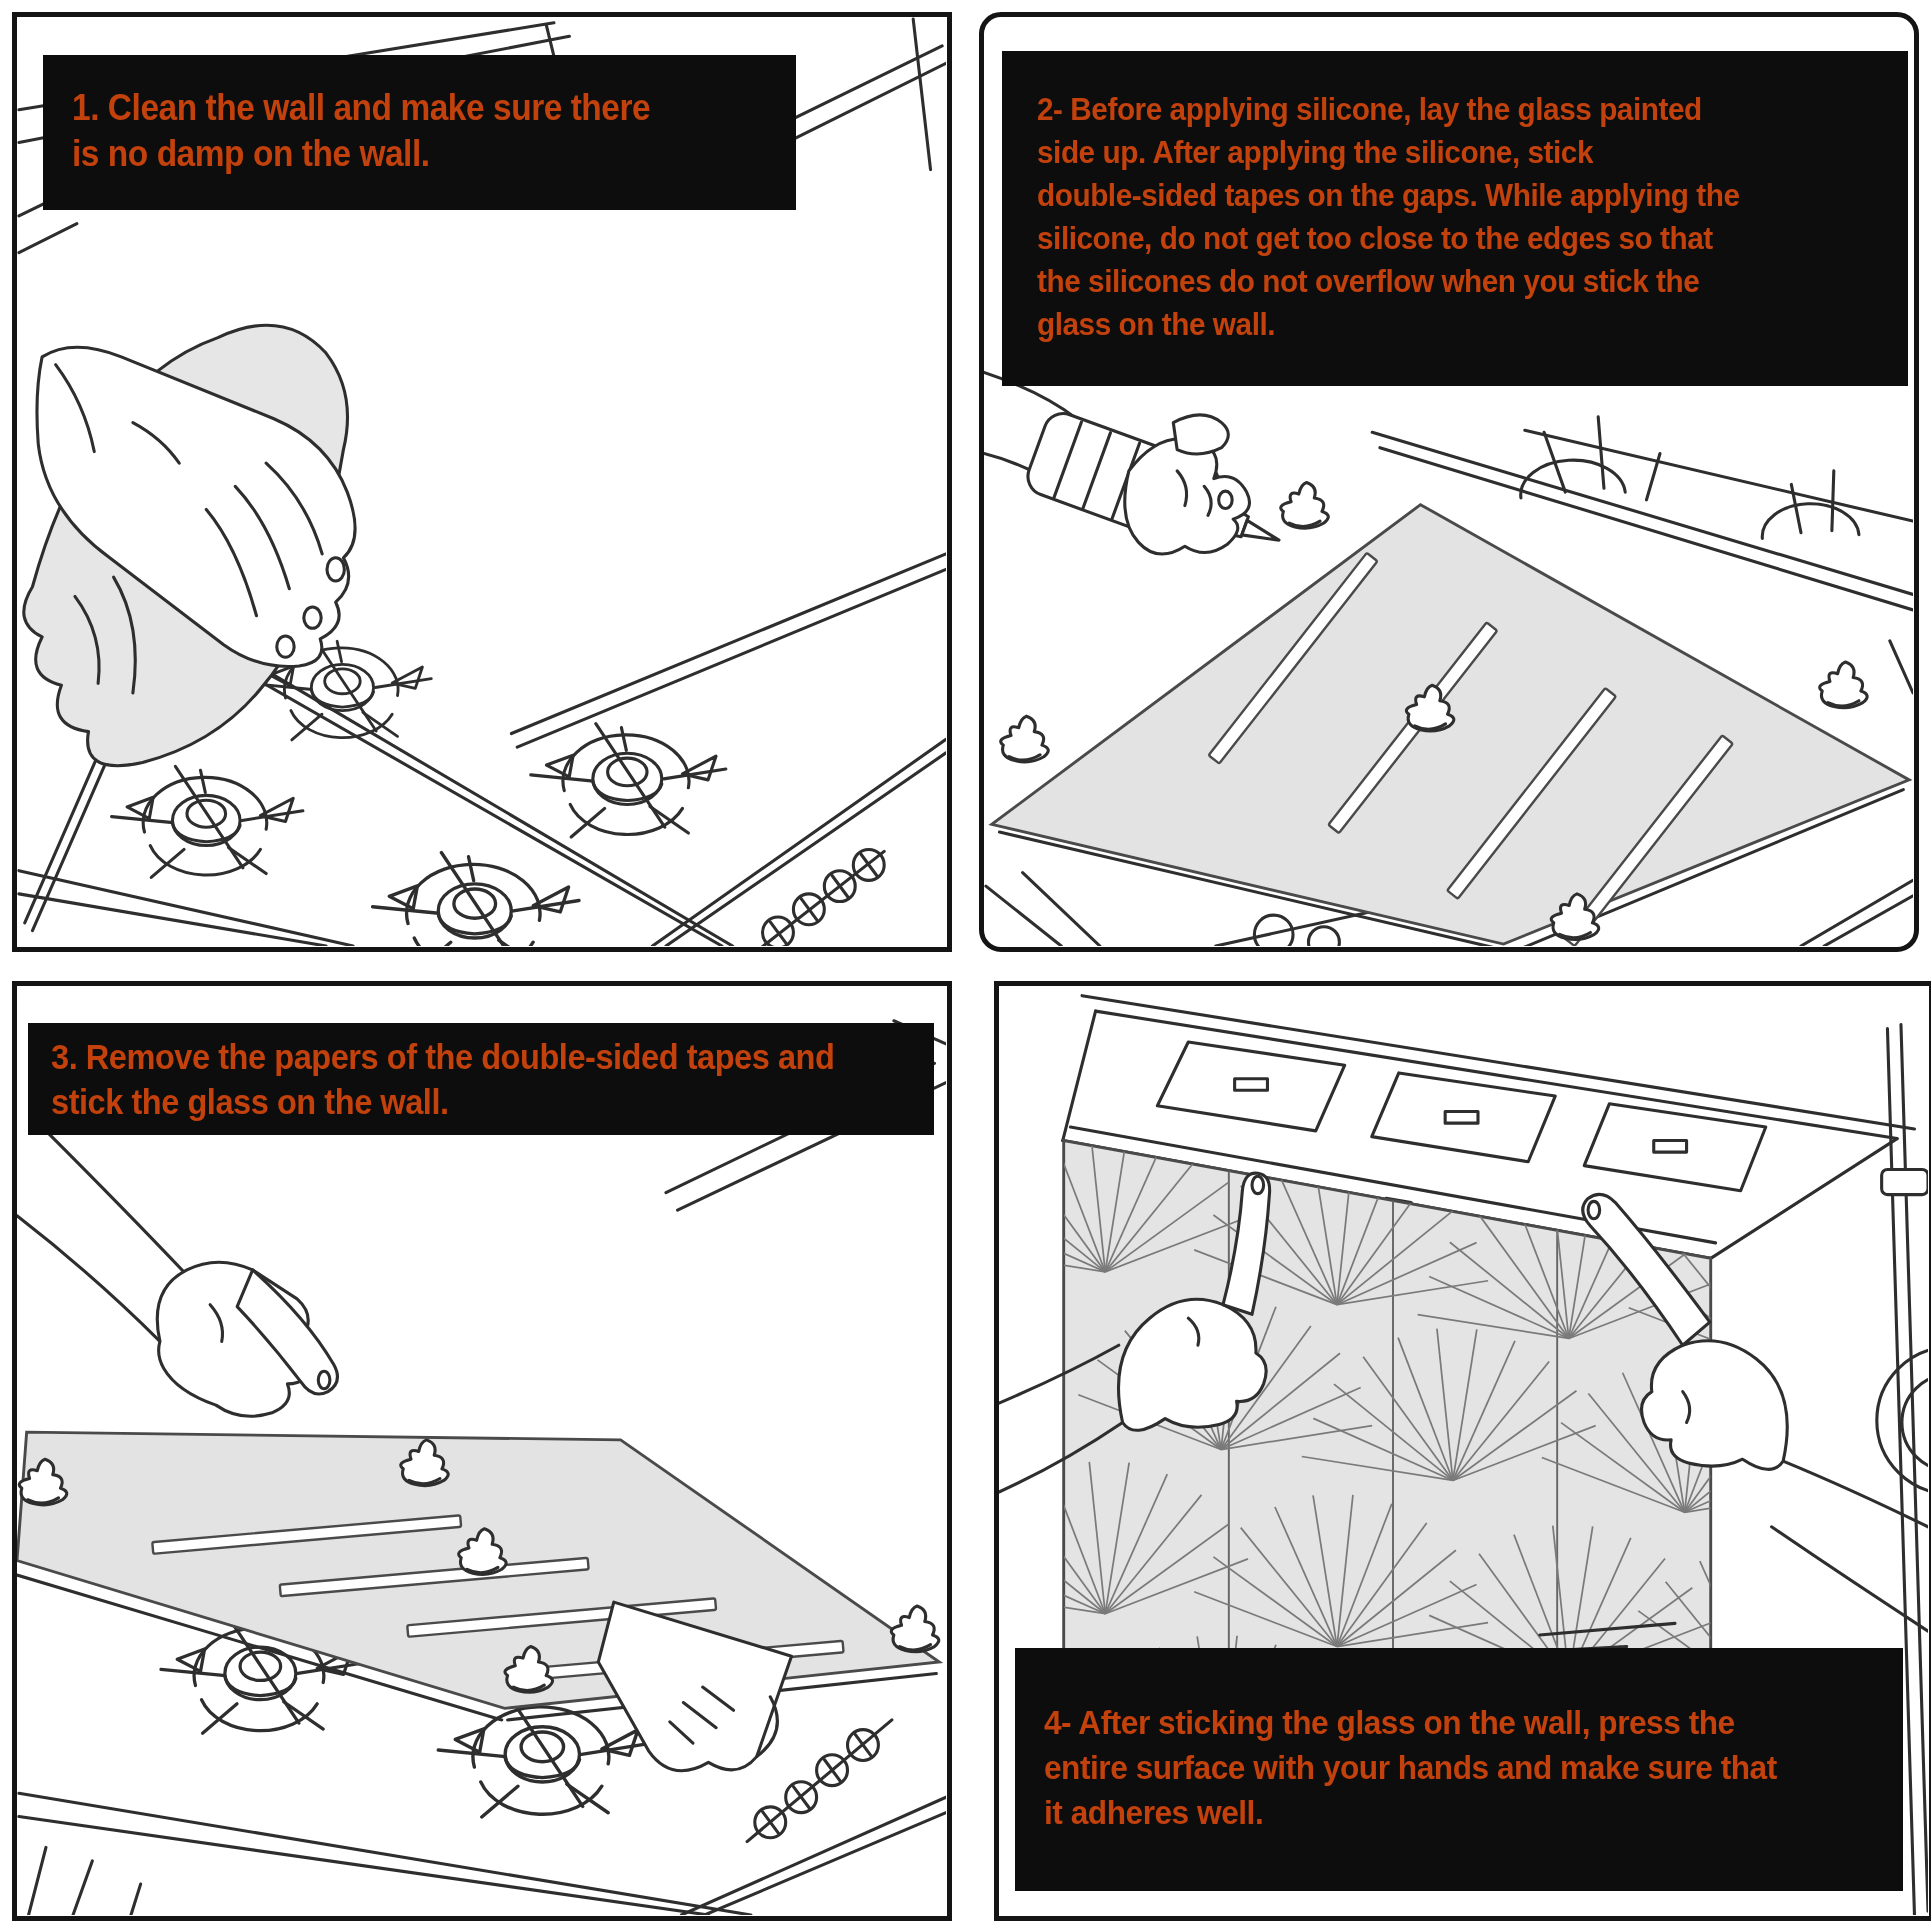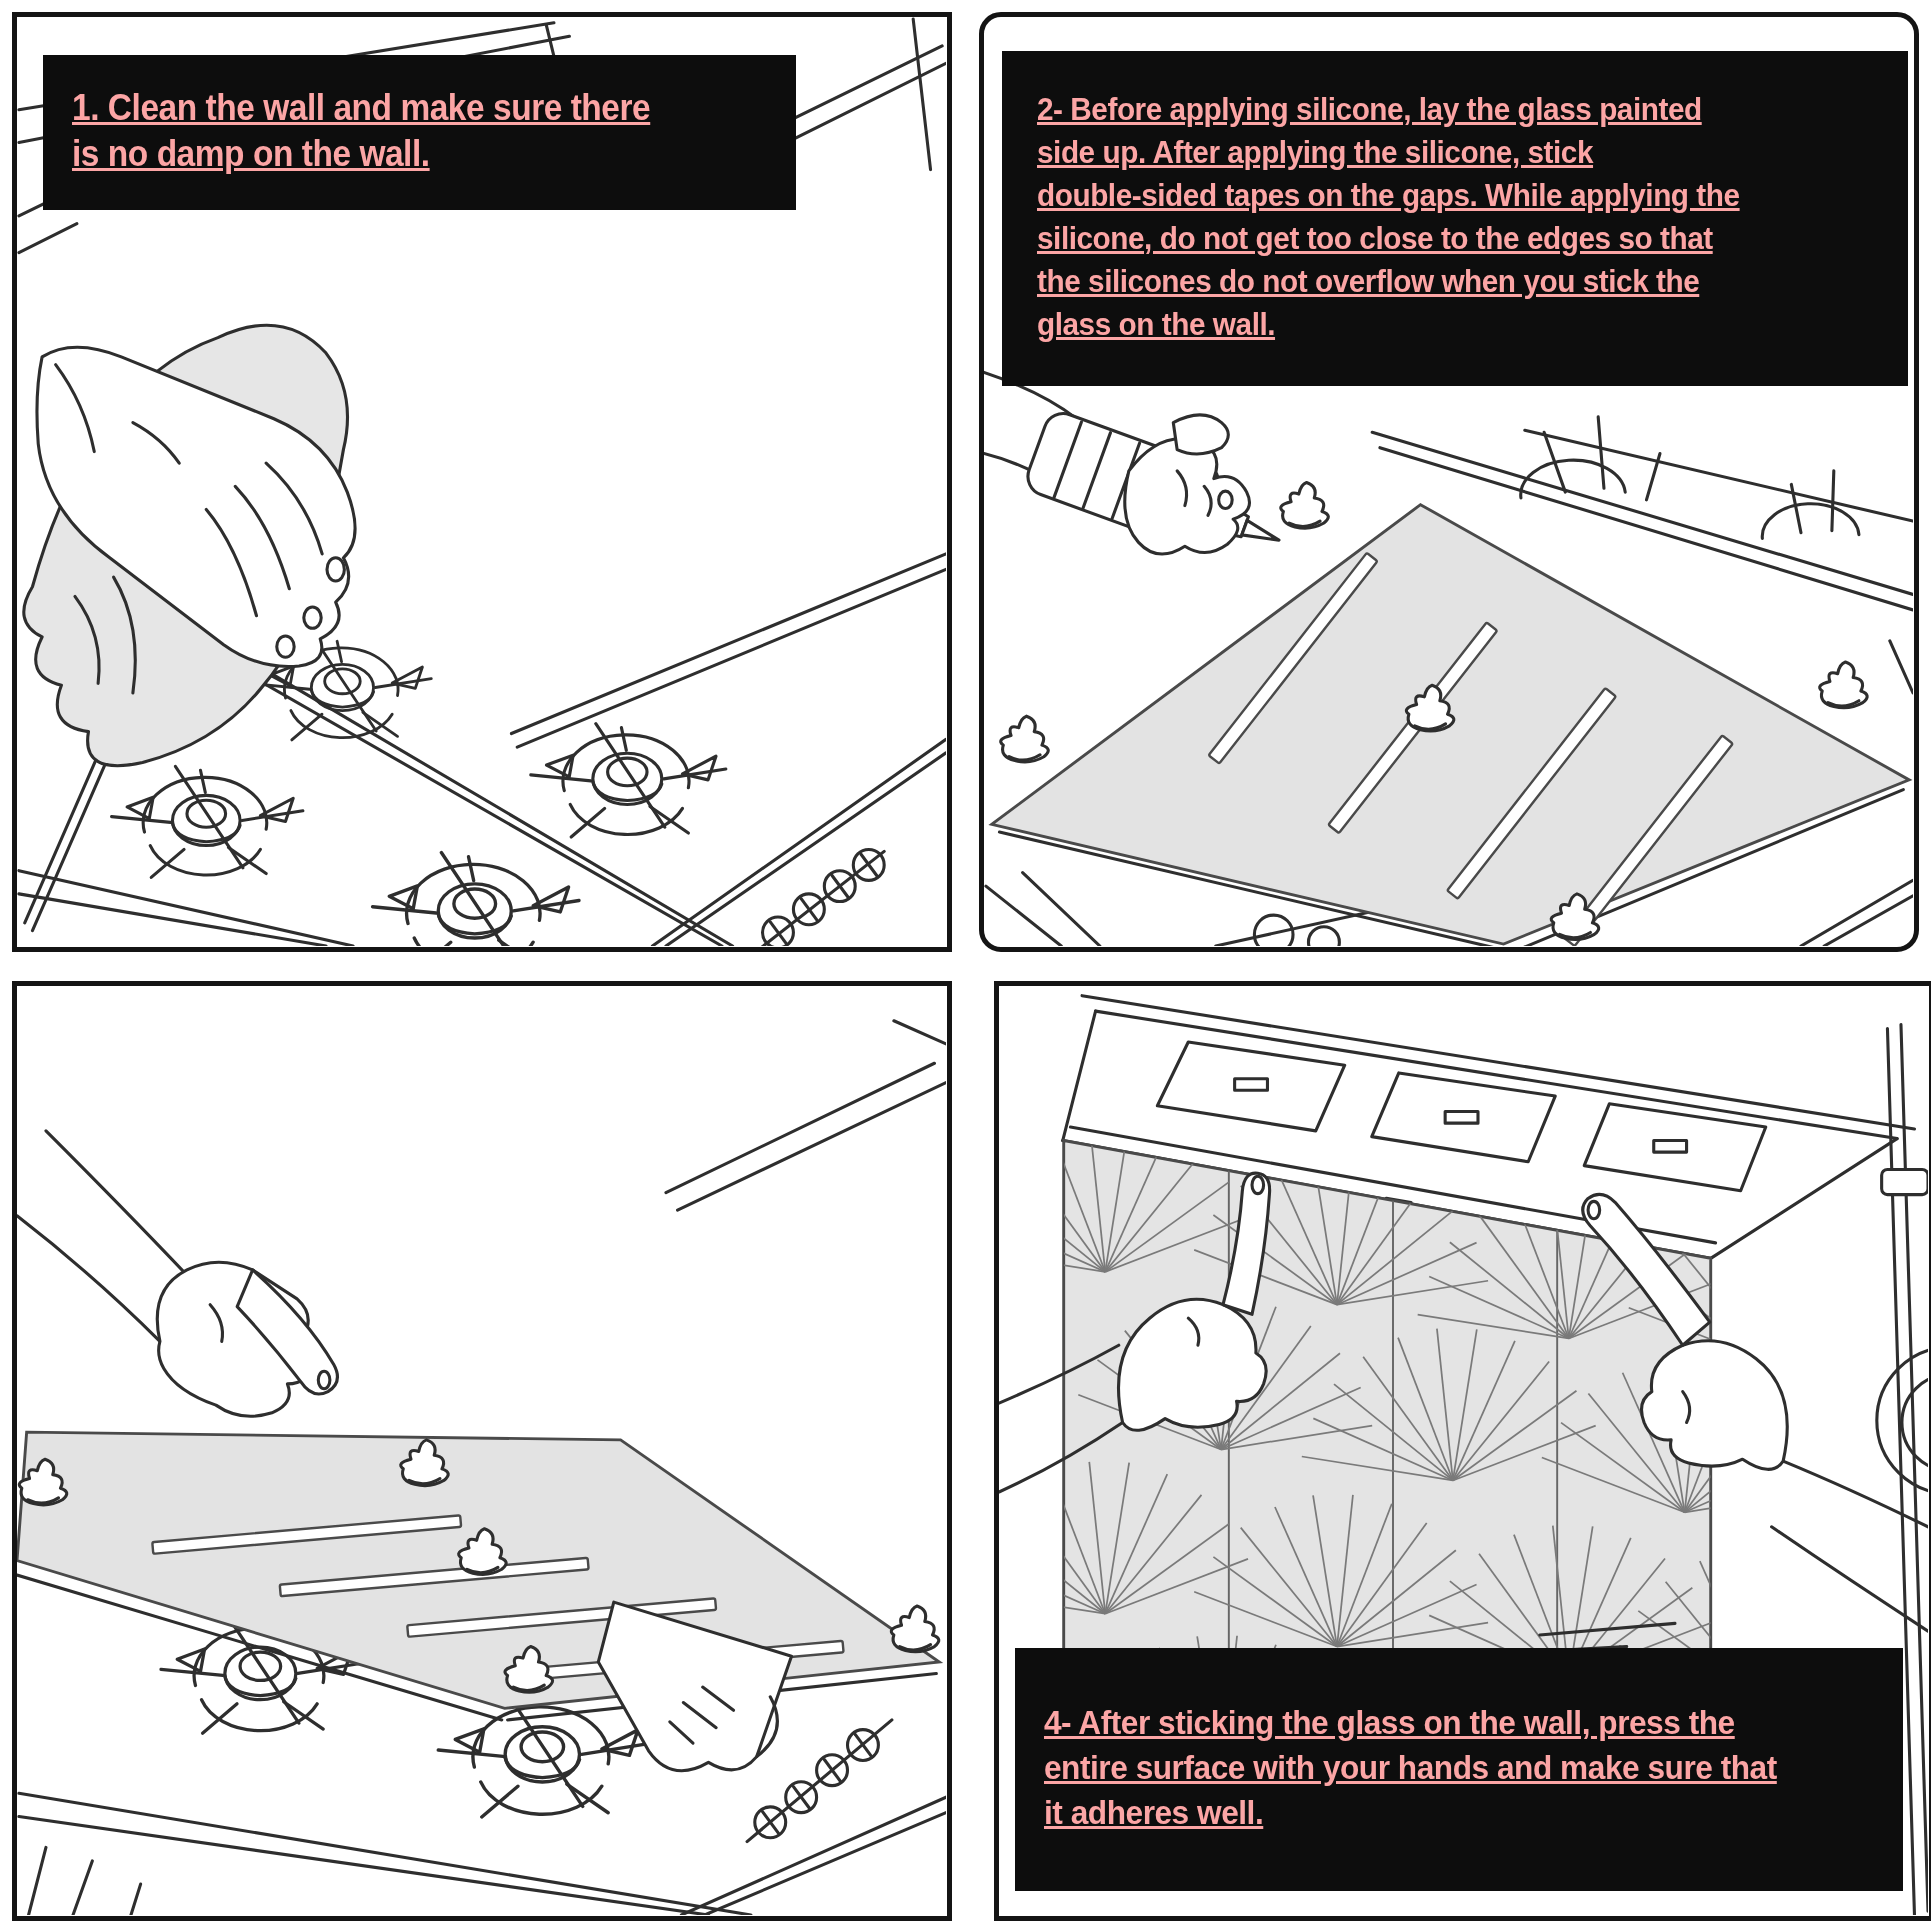--- a/index.html
+++ b/index.html
@@ -5,21 +5,21 @@
   html,body{margin:0;padding:0;background:#ffffff;}
   .page{position:relative;width:1931px;height:1931px;background:#fff;
         font-family:"Liberation Sans",sans-serif;overflow:hidden;}
   .panel{position:absolute;width:940px;height:940px;background:#fff;
          border:5.8px solid #141414;box-sizing:border-box;}
   #p1{left:11.6px;top:11.6px;}
   #p2{left:979px;top:11.6px;border-radius:22px;}
   #p3{left:11.6px;top:981px;}
   #p4{left:979px;top:981px;margin-left:15px;}
   .illu{position:absolute;left:0;top:0;width:929px;height:929px;}
-  .caption{position:absolute;background:#0d0d0d;color:#fca5a5;box-sizing:border-box;z-index:5;text-decoration:underline;}
+  .caption{position:absolute;background:#0d0d0d;color:#c2410c;box-sizing:border-box;z-index:5;}
   .caption p{margin:0;font-weight:700;letter-spacing:-0.5px;white-space:pre-line;
              transform:scaleX(.93);transform-origin:0 0;width:107.5%;}
   #p1 .caption{left:26px;top:38px;width:753px;height:155px;padding:30px 29px;
                font-size:36px;line-height:46px;}
   #p2 .caption{left:18.3px;top:34px;width:906px;height:335px;padding:37px 35px;
                font-size:32px;line-height:43px;}
   #p3 .caption{left:11.6px;top:37px;width:906px;height:112px;padding:10.6px 23px;
                font-size:35px;line-height:45px;}
   #p4 .caption{left:16.4px;top:662px;width:888px;height:243px;padding:52px 29px;
                font-size:34px;line-height:45px;}
@@ -271,20 +271,24 @@
 
       <g class="sk">
         <path d="M30,150 Q120,240 186,310"></path>
         <path d="M0,238 Q80,300 148,368"></path>
         <path class="fillw" d="M148,368 Q136,314 176,294 Q208,278 244,294 L290,324 Q308,340 298,360 Q316,368 310,390 Q302,412 280,412 Q288,432 264,442 Q232,452 206,434 Q166,420 152,396 Q144,382 148,368 Z"></path>
         <path class="fillw" d="M244,294 Q300,344 328,392 Q338,410 322,420 Q306,428 294,410 Q262,368 228,332 Z"></path>
         <ellipse class="fillw" cx="318" cy="408" rx="6" ry="9"></ellipse>
         <path d="M200,330 Q216,348 212,368"></path>
       </g>
     </svg>
+    <div class="caption">
+      <p>3. Remove the papers of the double-sided tapes and
+stick the glass on the wall.</p>
+    </div>
   </section>
 
   <section class="panel" id="p4">
     <svg class="illu" viewBox="0 0 962 962">
       <defs>
         <g id="fan4" stroke="#7a7a7a" stroke-width="1.8" fill="none">
           <path d="M0,0 L-153,-41"></path>
             <path d="M0,0 L-137,-79"></path>
             <path d="M0,0 L-112,-112"></path>
           <path d="M0,0 L-79,-137"></path>

